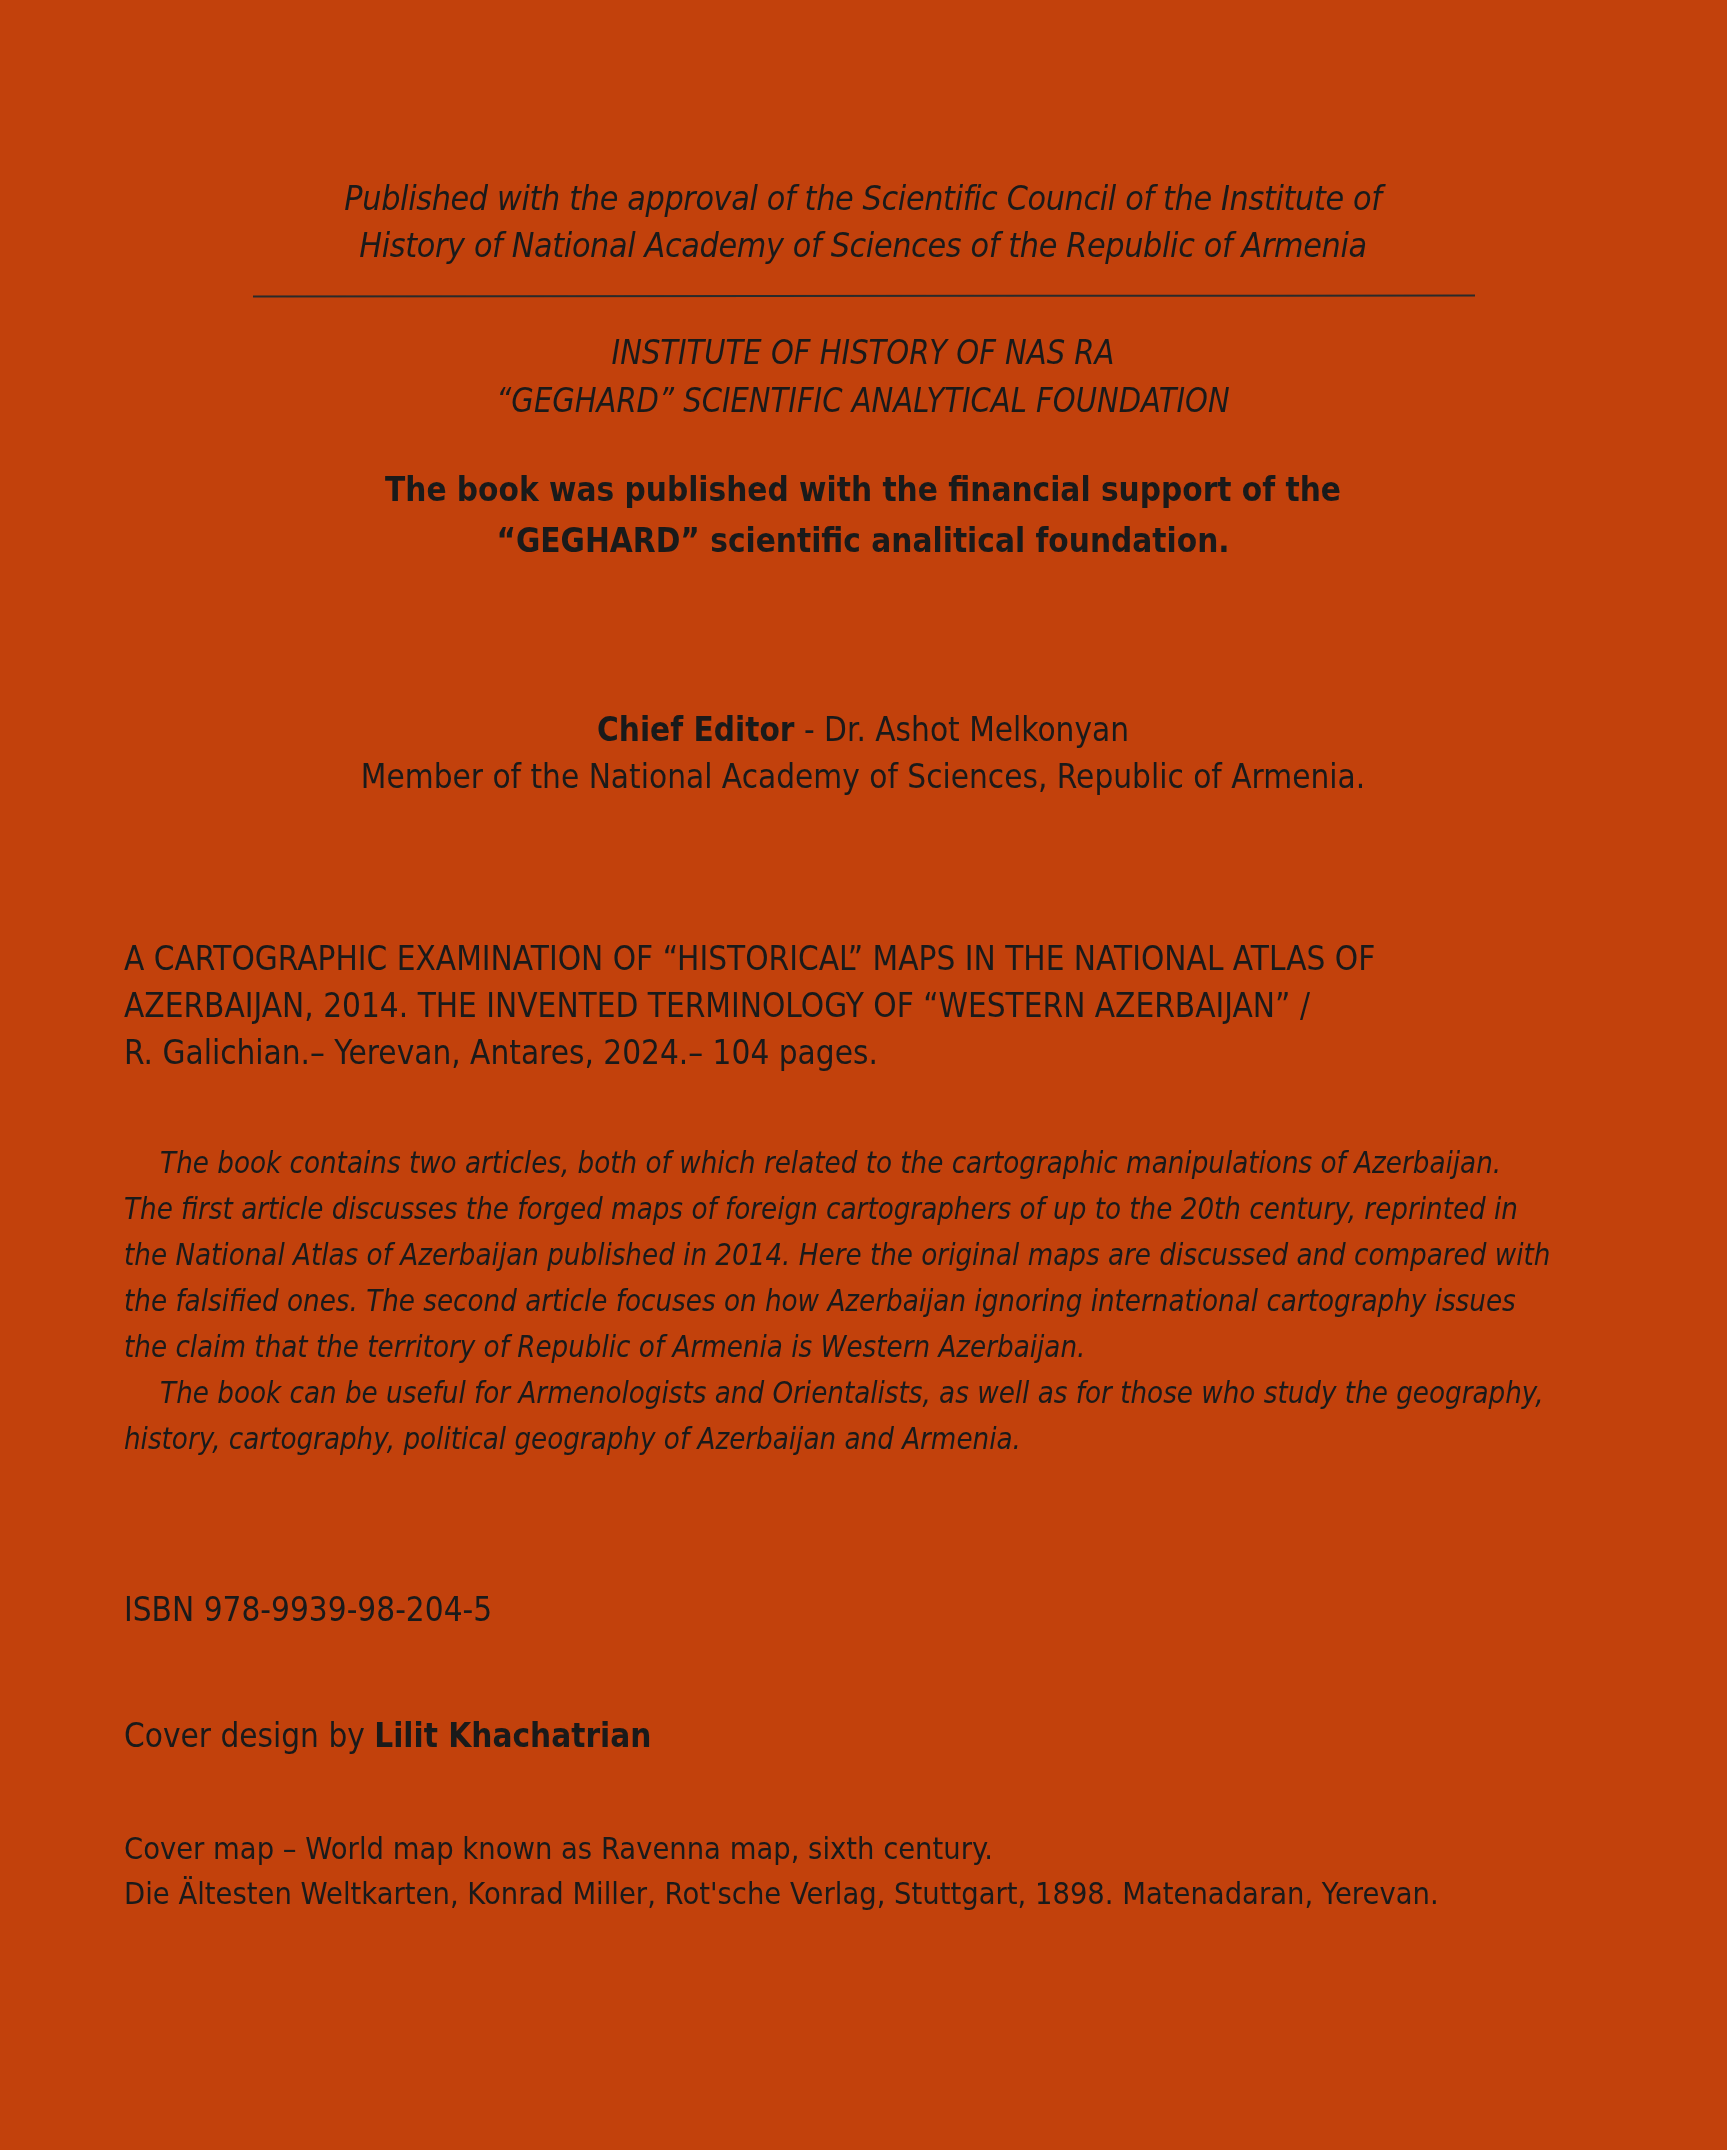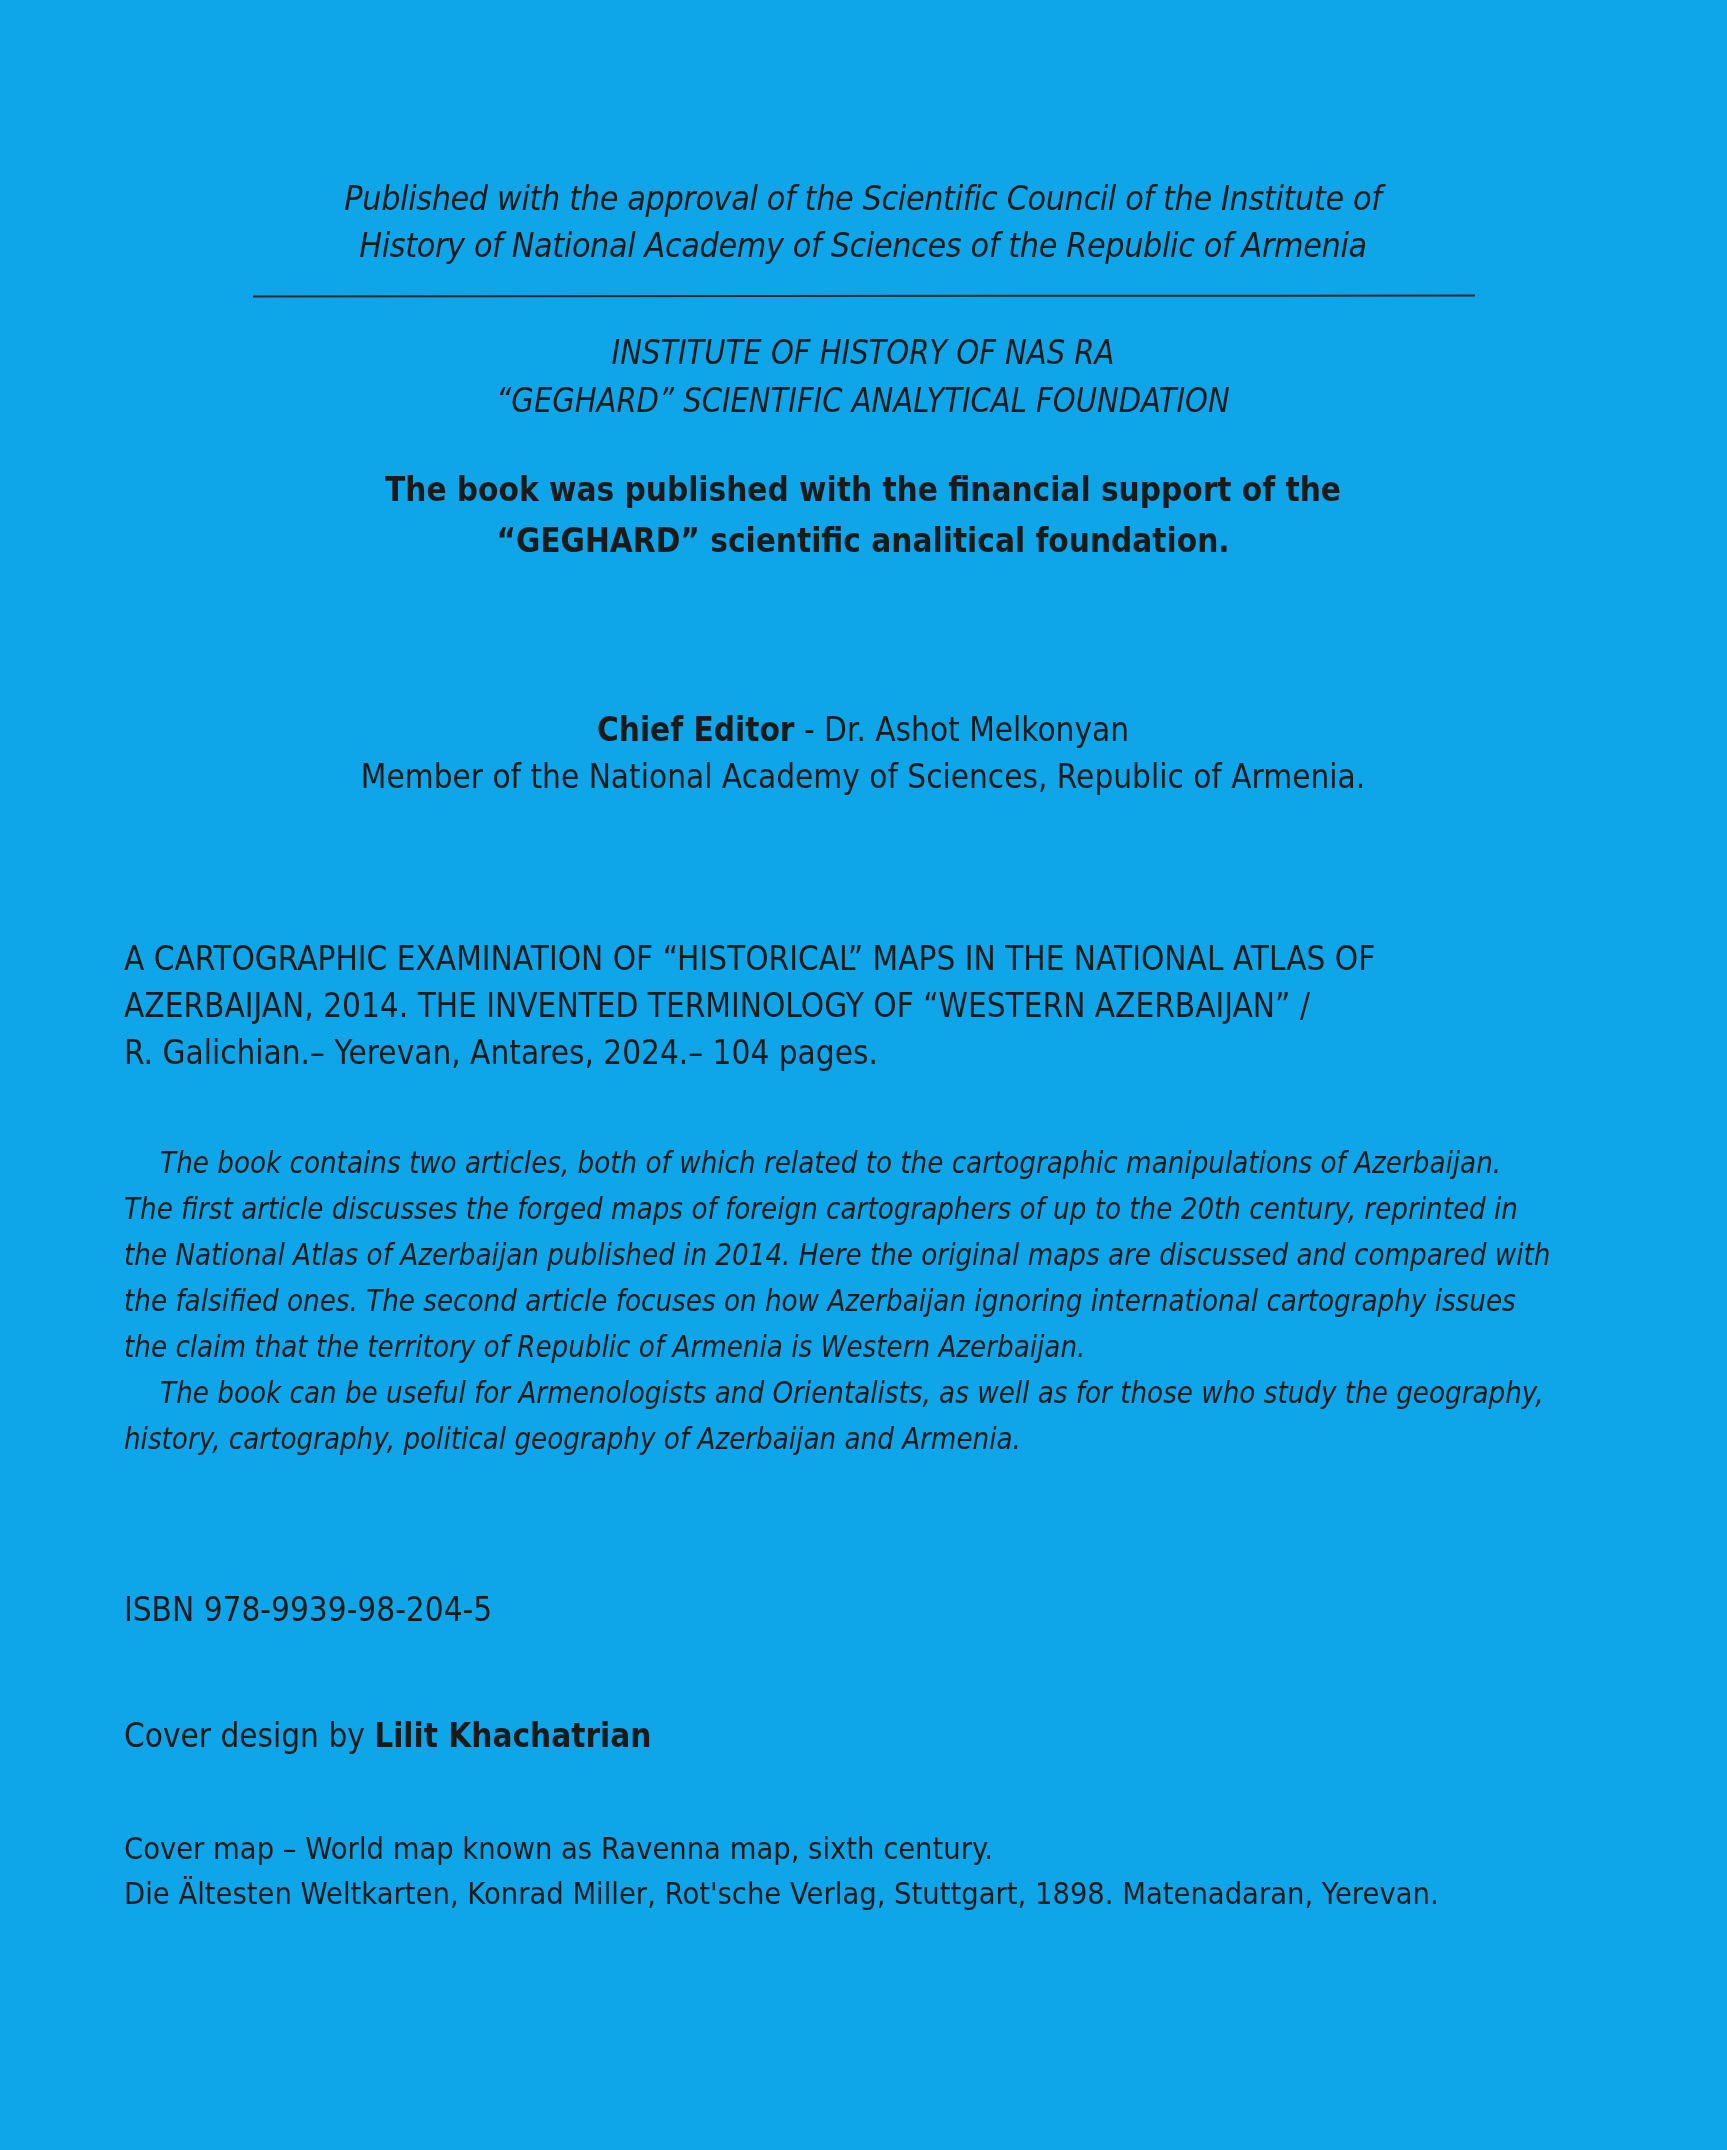--- a/index.html
+++ b/index.html
@@ -11,21 +11,21 @@
       width: 1728px;
       height: 2151px;
       position: relative;
       overflow: hidden;
       font-family: "DejaVu Sans", sans-serif;
       color: #1a1a1a;
     }
     .page {
       position: absolute;
       inset: 0;
-      background: #0ea5e9;
+      background: #c2410c;
     }
     .abs { position: absolute; }
     .center { text-align: center; }
 
     
     .approval {
       left: 241px;
       width: 1244px;
       top: 175px;
       font-style: italic;

